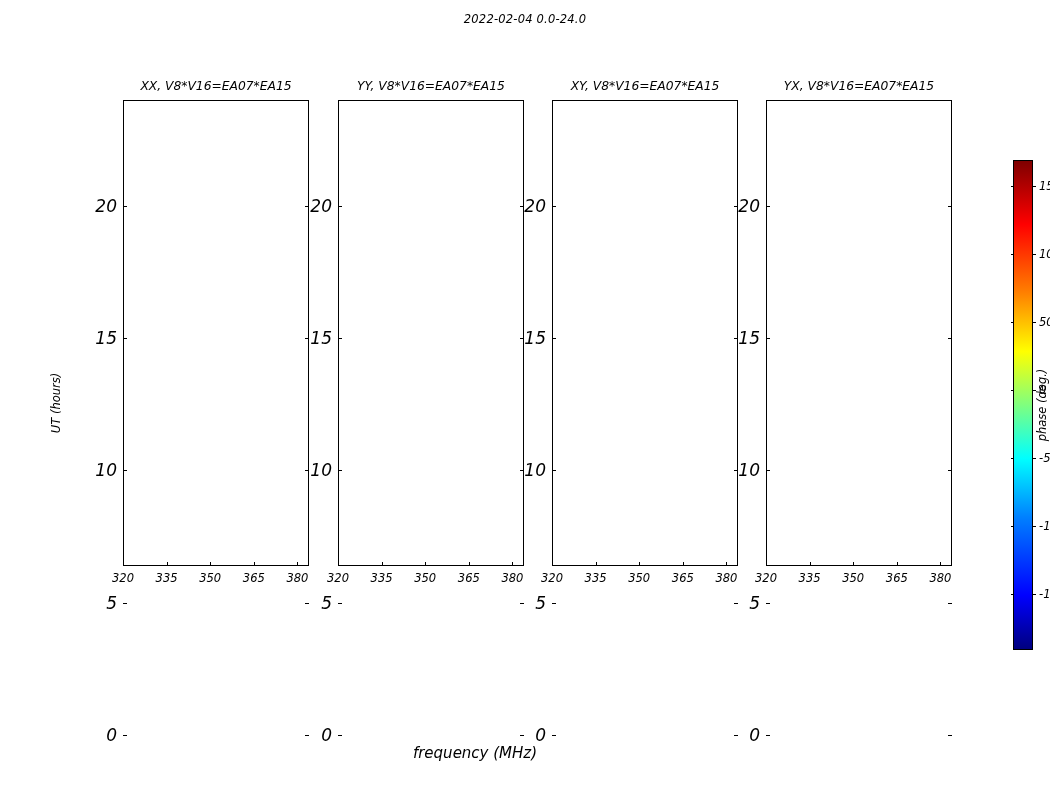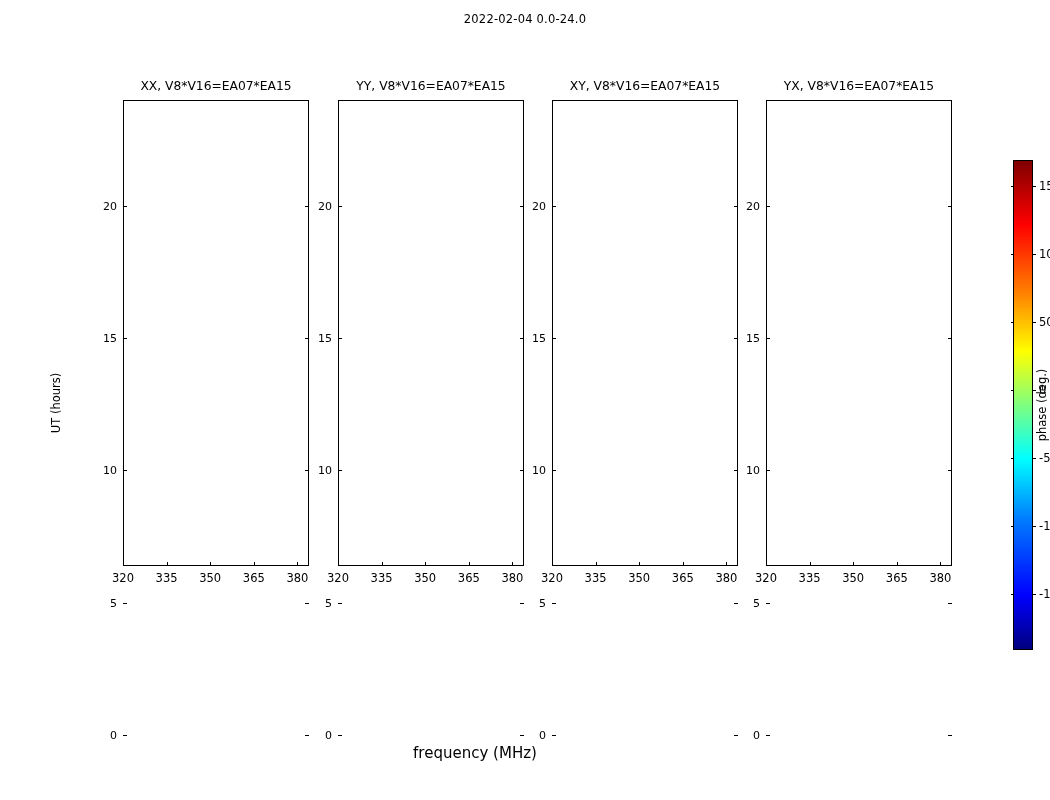--- a/index.html
+++ b/index.html
@@ -14,20 +14,21 @@
     font-family: "DejaVu Sans", sans-serif;
     color: #000000;
     overflow: hidden;
   }
 
   #figure {
     position: absolute;
     left: 0; top: 0;
     width: 1050px;
     height: 800px;
+    font-style: italic;
   }
 
   .suptitle {
     position: absolute;
     top: 12px;
     left: 0;
     width: 1050px;
     text-align: center;
     font-size: 11.5px;
     color: #000;
@@ -87,21 +88,21 @@
     right: 0;
     height: 1px;
     width: 4px;
     background: #000;
   }
   .tick-y-label {
     position: absolute;
     right: 100%;
     margin-right: 6px;
     transform: translateY(-50%);
-    font-size: 11px;
+    font-size: 17px;
     white-space: nowrap;
   }
 
   .ylabel {
     position: absolute;
     font-size: 11.5px;
     transform-origin: 50% 50%;
     transform: rotate(-90deg);
     white-space: nowrap;
   }

